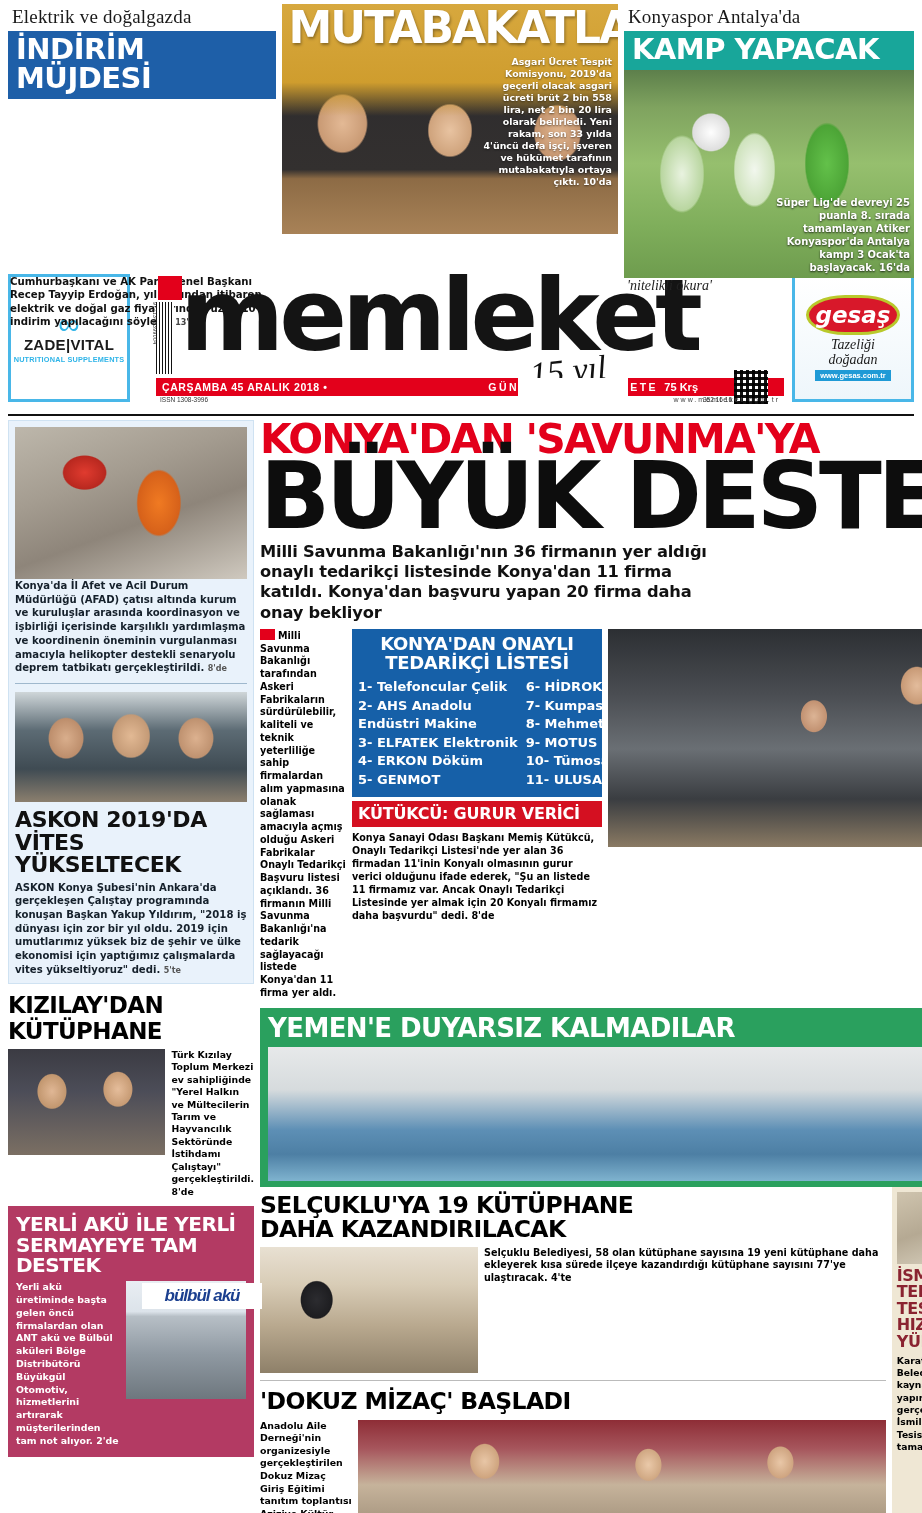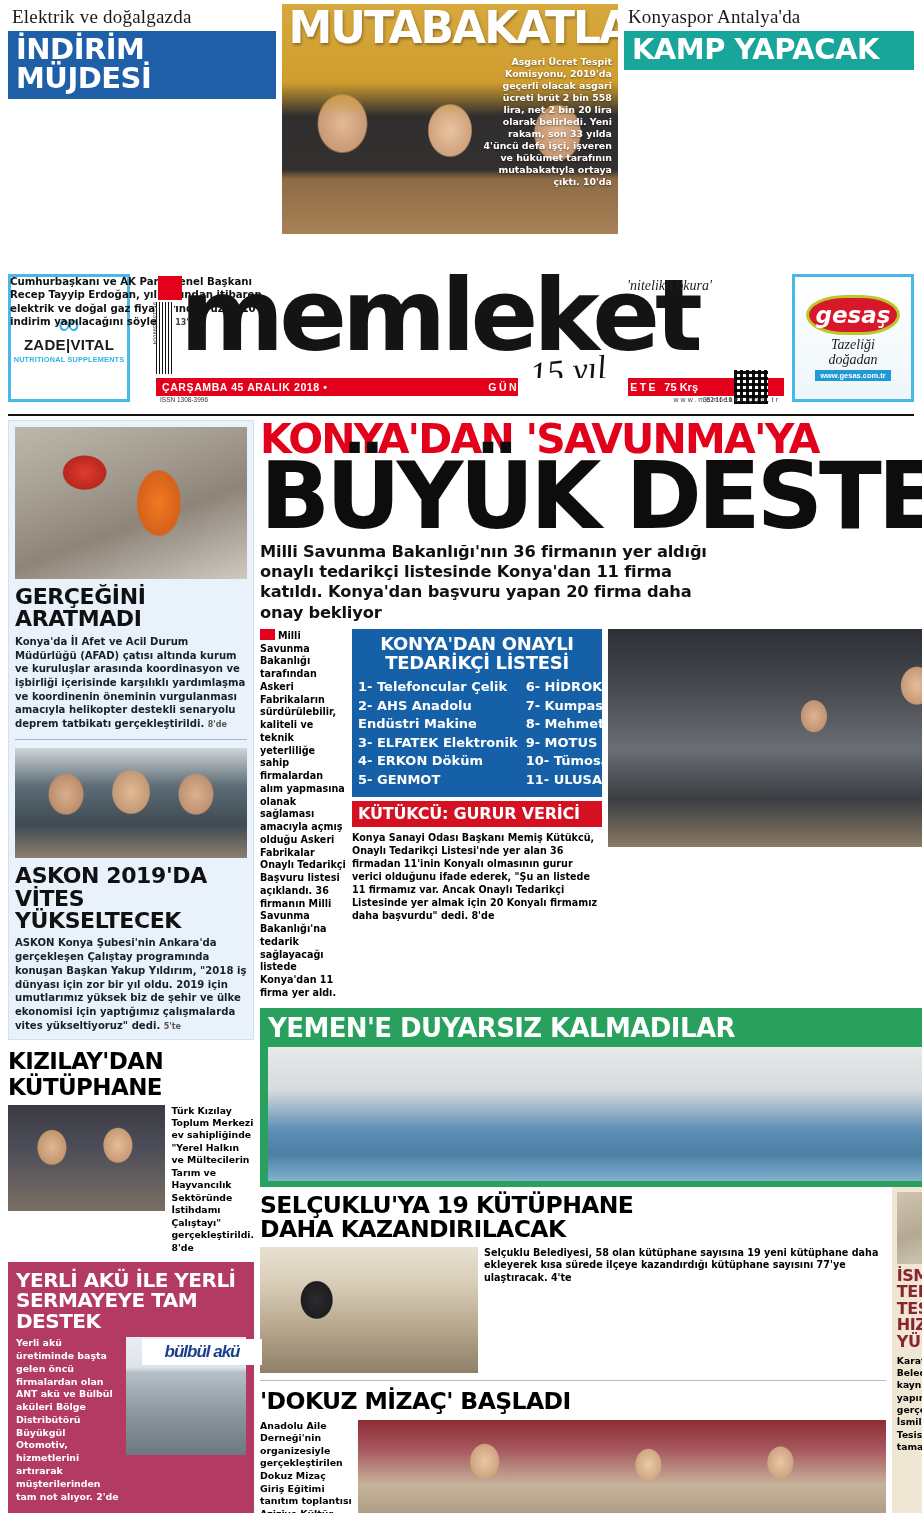--- a/index.html
+++ b/index.html
@@ -311,20 +311,26 @@
         <div class="mut-body">
           <span>Asgari Ücret Tespit Komisyonu, 2019'da geçerli olacak asgari ücreti brüt 2 bin 558 lira, net 2 bin 20 lira olarak belirledi. Yeni rakam, son 33 yılda 4'üncü defa işçi, işveren ve hükümet tarafının mutabakatıyla ortaya çıktı.</span>
           <span>10'da</span>
         </div>
       </div>
     </div>
 
     <div class="teaser t-right">
       <div class="kicker">Konyaspor Antalya'da</div>
       <div class="tealbar">KAMP YAPACAK</div>
+      <div class="photo ph-football">
+        <div class="ovl-cap">
+          <span>Süper Lig'de devreyi 25 puanla 8. sırada tamamlayan Atiker Konyaspor'da Antalya kampı 3 Ocak'ta başlayacak.</span>
+          <span>16'da</span>
+        </div>
+      </div>
     </div>
   </div>
 
   <div class="masthead">
 
     <div class="ad-zade">
       <div class="inf">∞</div>
       <div class="zade-name">ZADE|VITAL</div>
       <div class="zade-sub">NUTRITIONAL SUPPLEMENTS</div>
     </div>
@@ -361,21 +367,20 @@
   </div>
 
   <div class="rule"></div>
 
   <div class="main">
 
     <div class="col-left">
 
       <div class="lbox">
         <div class="lphoto1"></div>
-        <div class="lh">GERÇEĞİNİ ARATMADI</div>
         <div class="ltext">
           <span>Konya'da İl Afet ve Acil Durum Müdürlüğü (AFAD) çatısı altında kurum ve kuruluşlar arasında koordinasyon ve işbirliği içerisinde karşılıklı yardımlaşma ve koordinenin öneminin vurgulanması amacıyla helikopter destekli senaryolu deprem tatbikatı gerçekleştirildi.</span>
           <span class="pg">8'de</span>
         </div>
         <div class="hr-thin"></div>
         <div class="lphoto2"></div>
         <div class="lh">
           <div>ASKON 2019'DA</div>
           <div>VİTES YÜKSELTECEK</div>
         </div>

